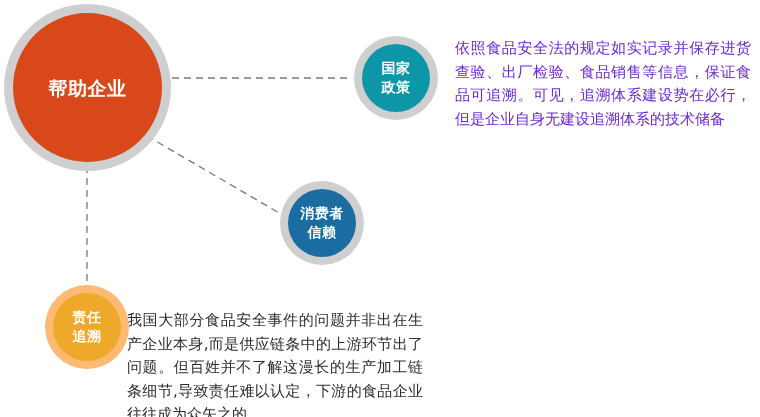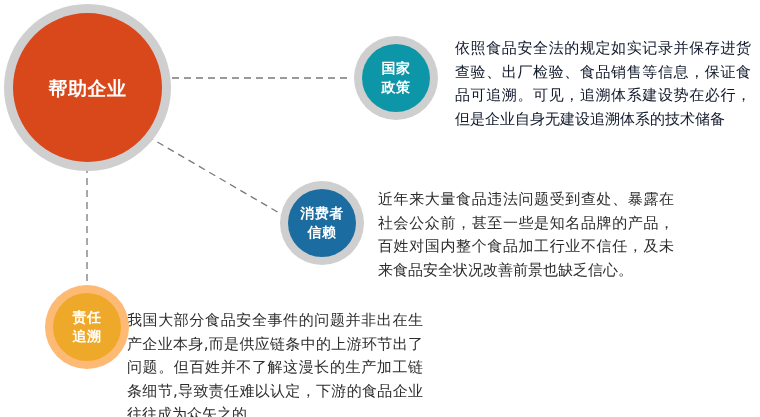--- a/index.html
+++ b/index.html
@@ -133,17 +133,16 @@
     </div>
   </div>
 
   <div class="node node-small" id="node-trace" style="background: #fdba74;">
     <div class="disc" style="background: rgb(239, 169, 42);">
       <span>责任</span>
       <span>追溯</span>
     </div>
   </div>
 
-  <div class="para" id="para-policy" style="color: #0f172a;">依照食品安全法的规定如实记录并保存进货查验、出厂检验、食品销售等信息，保证食品可追溯。可见，追溯体系建设势在必行，但是企业自身无建设追溯体系的技术储备</div>
-  <div class="para" id="para-trust" style="color: rgb(45, 45, 45);">近年来大量食品违法问题受到查处、暴露在社会公众前，甚至一些是知名品牌的产品，百姓对国内整个食品加工行业不信任，及未来食品安全状况改善前景也缺乏信心。</div>
+  <div class="para" id="para-policy" style="color: #6d28d9;">依照食品安全法的规定如实记录并保存进货查验、出厂检验、食品销售等信息，保证食品可追溯。可见，追溯体系建设势在必行，但是企业自身无建设追溯体系的技术储备</div>
   <div class="para" id="para-trace" style="color: rgb(45, 45, 45);">我国大部分食品安全事件的问题并非出在生产企业本身,而是供应链条中的上游环节出了问题。但百姓并不了解这漫长的生产加工链条细节,导致责任难以认定，下游的食品企业往往成为众矢之的。</div>
 
 </div>
 
 </body></html>

